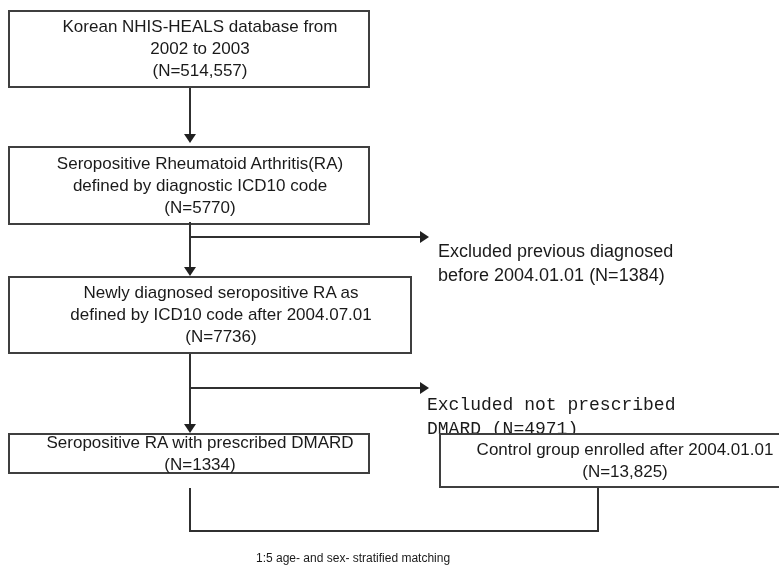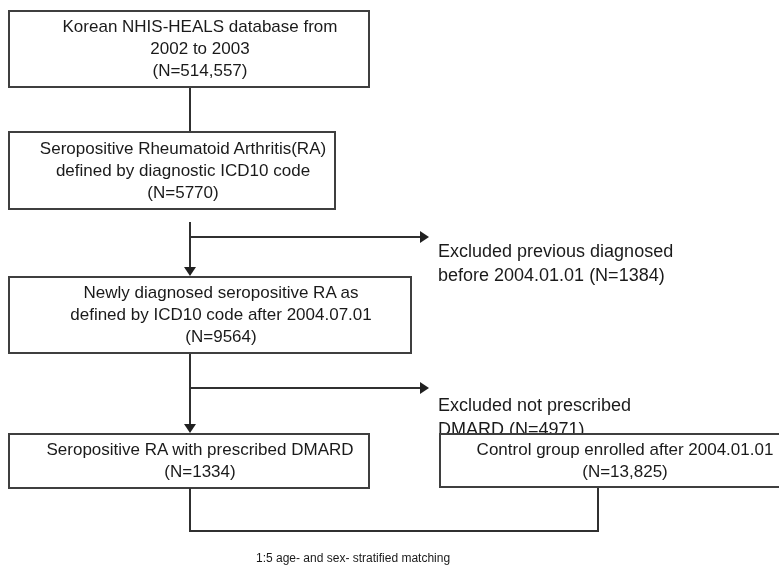--- a/index.html
+++ b/index.html
@@ -81,51 +81,51 @@
 
   <div class="flow-box" style="left:8px; top:10px; width:362px; height:78px;">
     <div class="box-line">Korean NHIS-HEALS database from</div>
     <div class="box-line">2002 to 2003</div>
     <div class="box-line">(N=514,557)</div>
   </div>
 
   <div class="vline" style="left:189px; top:88px; height:47px;"></div>
   <div class="arrow-down" style="left:184px; top:134px;"></div>
 
-  <div class="flow-box" style="left:8px; top:131px; width:328px; height:79px;">
+  <div class="flow-box" style="left:8px; top:146px; width:362px; height:79px;">
     <div class="box-line">Seropositive Rheumatoid Arthritis(RA)</div>
     <div class="box-line">defined by diagnostic ICD10 code</div>
     <div class="box-line">(N=5770)</div>
   </div>
 
   <div class="vline" style="left:189px; top:222px; height:46px;"></div>
   <div class="arrow-down" style="left:184px; top:267px;"></div>
   <div class="hline" style="left:190px; top:236px; width:230px;"></div>
   <div class="arrow-right" style="left:420px; top:231px;"></div>
   <div class="side-note" style="left:438px; top:212px;">
     <div>Excluded previous diagnosed</div>
     <div>before 2004.01.01 (N=1384)</div>
   </div>
 
   <div class="flow-box" style="left:8px; top:276px; width:404px; height:78px;">
     <div class="box-line">Newly diagnosed seropositive RA as</div>
     <div class="box-line">defined by ICD10 code after 2004.07.01</div>
-    <div class="box-line">(N=9564)</div>
+    <div class="box-line">(N=7736)</div>
   </div>
 
   <div class="vline" style="left:189px; top:354px; height:71px;"></div>
   <div class="arrow-down" style="left:184px; top:424px;"></div>
   <div class="hline" style="left:190px; top:387px; width:230px;"></div>
   <div class="arrow-right" style="left:420px; top:382px;"></div>
-  <div class="side-note" style="left:438px; top:366px;">
+  <div class="side-note" style="left:427px; top:366px;font-family:Liberation Mono, monospace;">
     <div>Excluded not prescribed</div>
     <div>DMARD  (N=4971)</div>
   </div>
 
-  <div class="flow-box" style="left:8px; top:433px; width:362px; height:56px;">
+  <div class="flow-box" style="left:8px; top:433px; width:362px; height:41px;">
     <div class="box-line">Seropositive RA with prescribed DMARD</div>
     <div class="box-line">(N=1334)</div>
   </div>
 
   <div class="flow-box" style="left:439px; top:433px; width:350px; height:55px;">
     <div class="box-line">Control group enrolled after 2004.01.01</div>
     <div class="box-line">(N=13,825)</div>
   </div>
 
   <div class="vline" style="left:189px; top:488px; height:44px;"></div>

